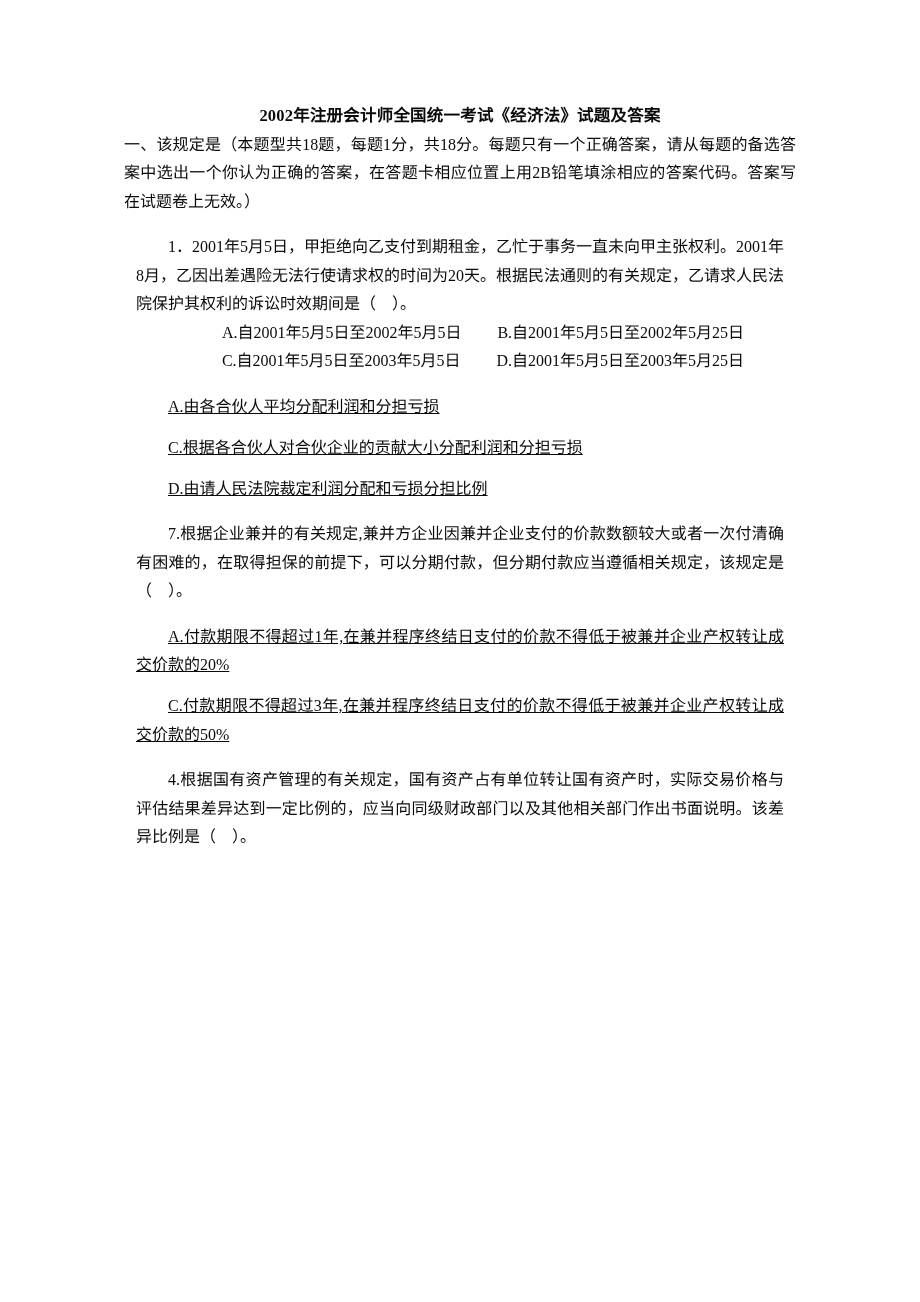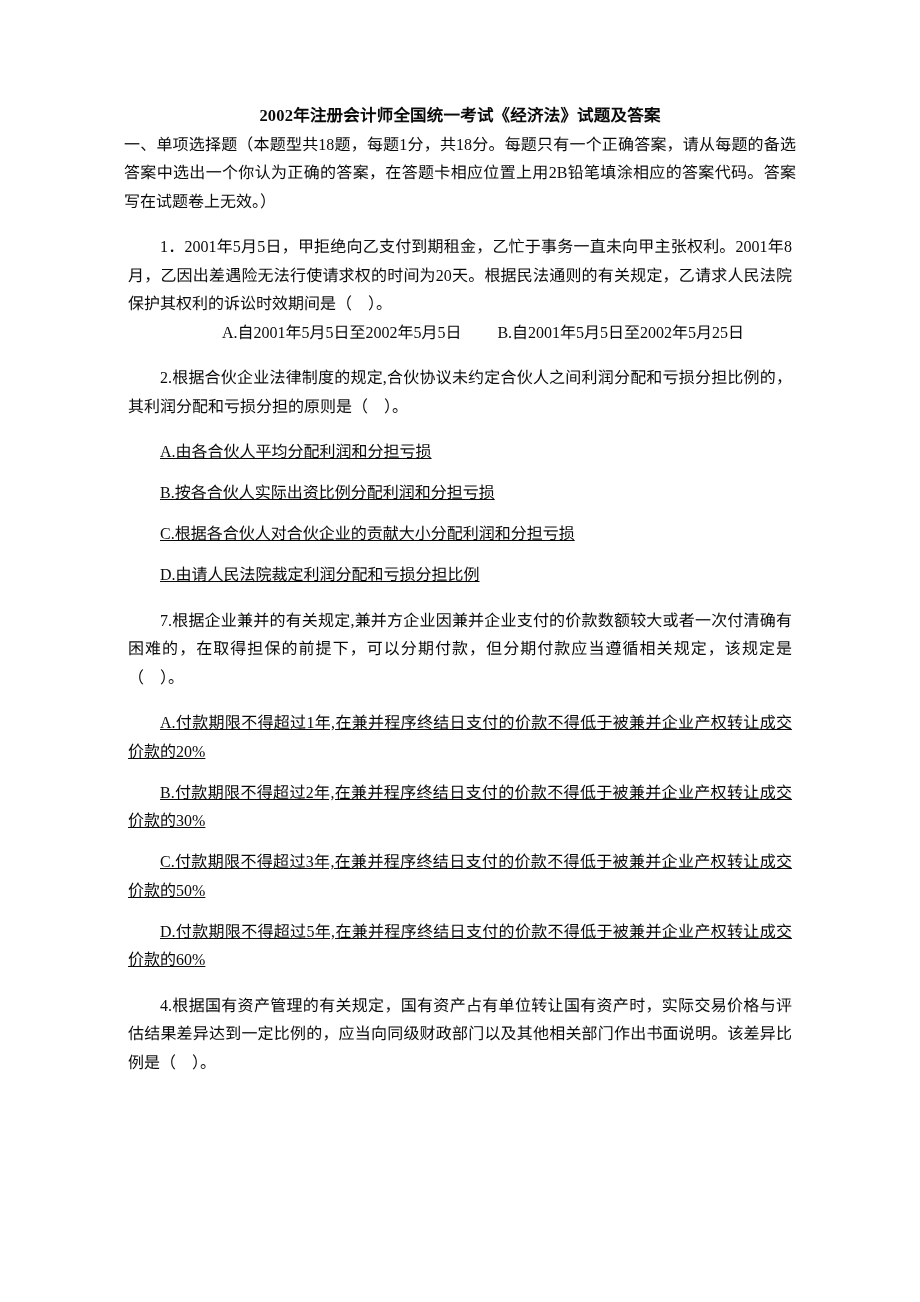--- a/index.html
+++ b/index.html
@@ -38,21 +38,21 @@
   }
   .intro {
     font-size: 16px;
     line-height: 28.5px;
     margin: 0;
     text-align: justify;
     text-justify: inter-ideograph;
     text-indent: 0;
   }
   .question {
-    margin: 4px;
+    margin: 12px;
     padding: 0;
   }
   .q-stem {
     font-size: 16px;
     line-height: 28.5px;
     text-indent: 32px;
     text-align: justify;
     text-justify: inter-ideograph;
     margin: 0;
   }
@@ -87,47 +87,46 @@
   .nowrap { white-space: nowrap; }
 </style>
 </head>
 <body>
 
 <div class="page">
   <div class="content">
 
     <h1 class="doc-title">2002年注册会计师全国统一考试《经济法》试题及答案</h1>
 
-    <p class="intro">一、单项选择题（本题型共18题，每题1分，共18分。每题只有一个正确答案，请从每题的备选答案中选出一个你认为正确的答案，在答题卡相应位置上用2B铅笔填涂相应的答案代码。答案写在试题卷上无效。）</p>
+    <p class="intro">一、该规定是（本题型共18题，每题1分，共18分。每题只有一个正确答案，请从每题的备选答案中选出一个你认为正确的答案，在答题卡相应位置上用2B铅笔填涂相应的答案代码。答案写在试题卷上无效。）</p>
 
     <div class="question">
       <p class="q-stem gap-before">1．2001年5月5日，甲拒绝向乙支付到期租金，乙忙于事务一直未向甲主张权利。2001年8月，乙因出差遇险无法行使请求权的时间为20天。根据民法通则的有关规定，乙请求人民法院保护其权利的诉讼时效期间是（　）。</p>
 
       <p class="opt-pair gap-lg">
         <span class="nowrap">A.自2001年5月5日至2002年5月5日</span><span class="sep"></span><span>B.自2001年5月5日至2002年5月25日</span>
       </p>
 
+      <p class="opt-pair gap-lg">
+        <span class="nowrap">C.自2001年5月5日至2003年5月5日</span><span class="sep"></span><span>D.自2001年5月5日至2003年5月25日</span>
+      </p>
     </div>
 
     <div class="question">
-      <p class="q-stem gap-before">2.根据合伙企业法律制度的规定,合伙协议未约定合伙人之间利润分配和亏损分担比例的，其利润分配和亏损分担的原则是（　）。</p>
 
       <p class="opt indent-sm gap-lg">A.由各合伙人平均分配利润和分担亏损</p>
-      <p class="opt indent-sm gap">B.按各合伙人实际出资比例分配利润和分担亏损</p>
       <p class="opt indent-sm gap">C.根据各合伙人对合伙企业的贡献大小分配利润和分担亏损</p>
       <p class="opt indent-sm gap">D.由请人民法院裁定利润分配和亏损分担比例</p>
     </div>
 
     <div class="question">
       <p class="q-stem gap-before">7.根据企业兼并的有关规定,兼并方企业因兼并企业支付的价款数额较大或者一次付清确有困难的，在取得担保的前提下，可以分期付款，但分期付款应当遵循相关规定，该规定是（　）。</p>
 
       <p class="opt indent-sm gap-lg">A.付款期限不得超过1年,在兼并程序终结日支付的价款不得低于被兼并企业产权转让成交价款的20%</p>
-      <p class="opt indent-sm gap">B.付款期限不得超过2年,在兼并程序终结日支付的价款不得低于被兼并企业产权转让成交价款的30%</p>
       <p class="opt indent-sm gap">C.付款期限不得超过3年,在兼并程序终结日支付的价款不得低于被兼并企业产权转让成交价款的50%</p>
-      <p class="opt indent-sm gap">D.付款期限不得超过5年,在兼并程序终结日支付的价款不得低于被兼并企业产权转让成交价款的60%</p>
     </div>
 
     <div class="question">
       <p class="q-stem gap-before">4.根据国有资产管理的有关规定，国有资产占有单位转让国有资产时，实际交易价格与评估结果差异达到一定比例的，应当向同级财政部门以及其他相关部门作出书面说明。该差异比例是（　）。</p>
     </div>
 
   </div>
 </div>
 
 </body></html>

